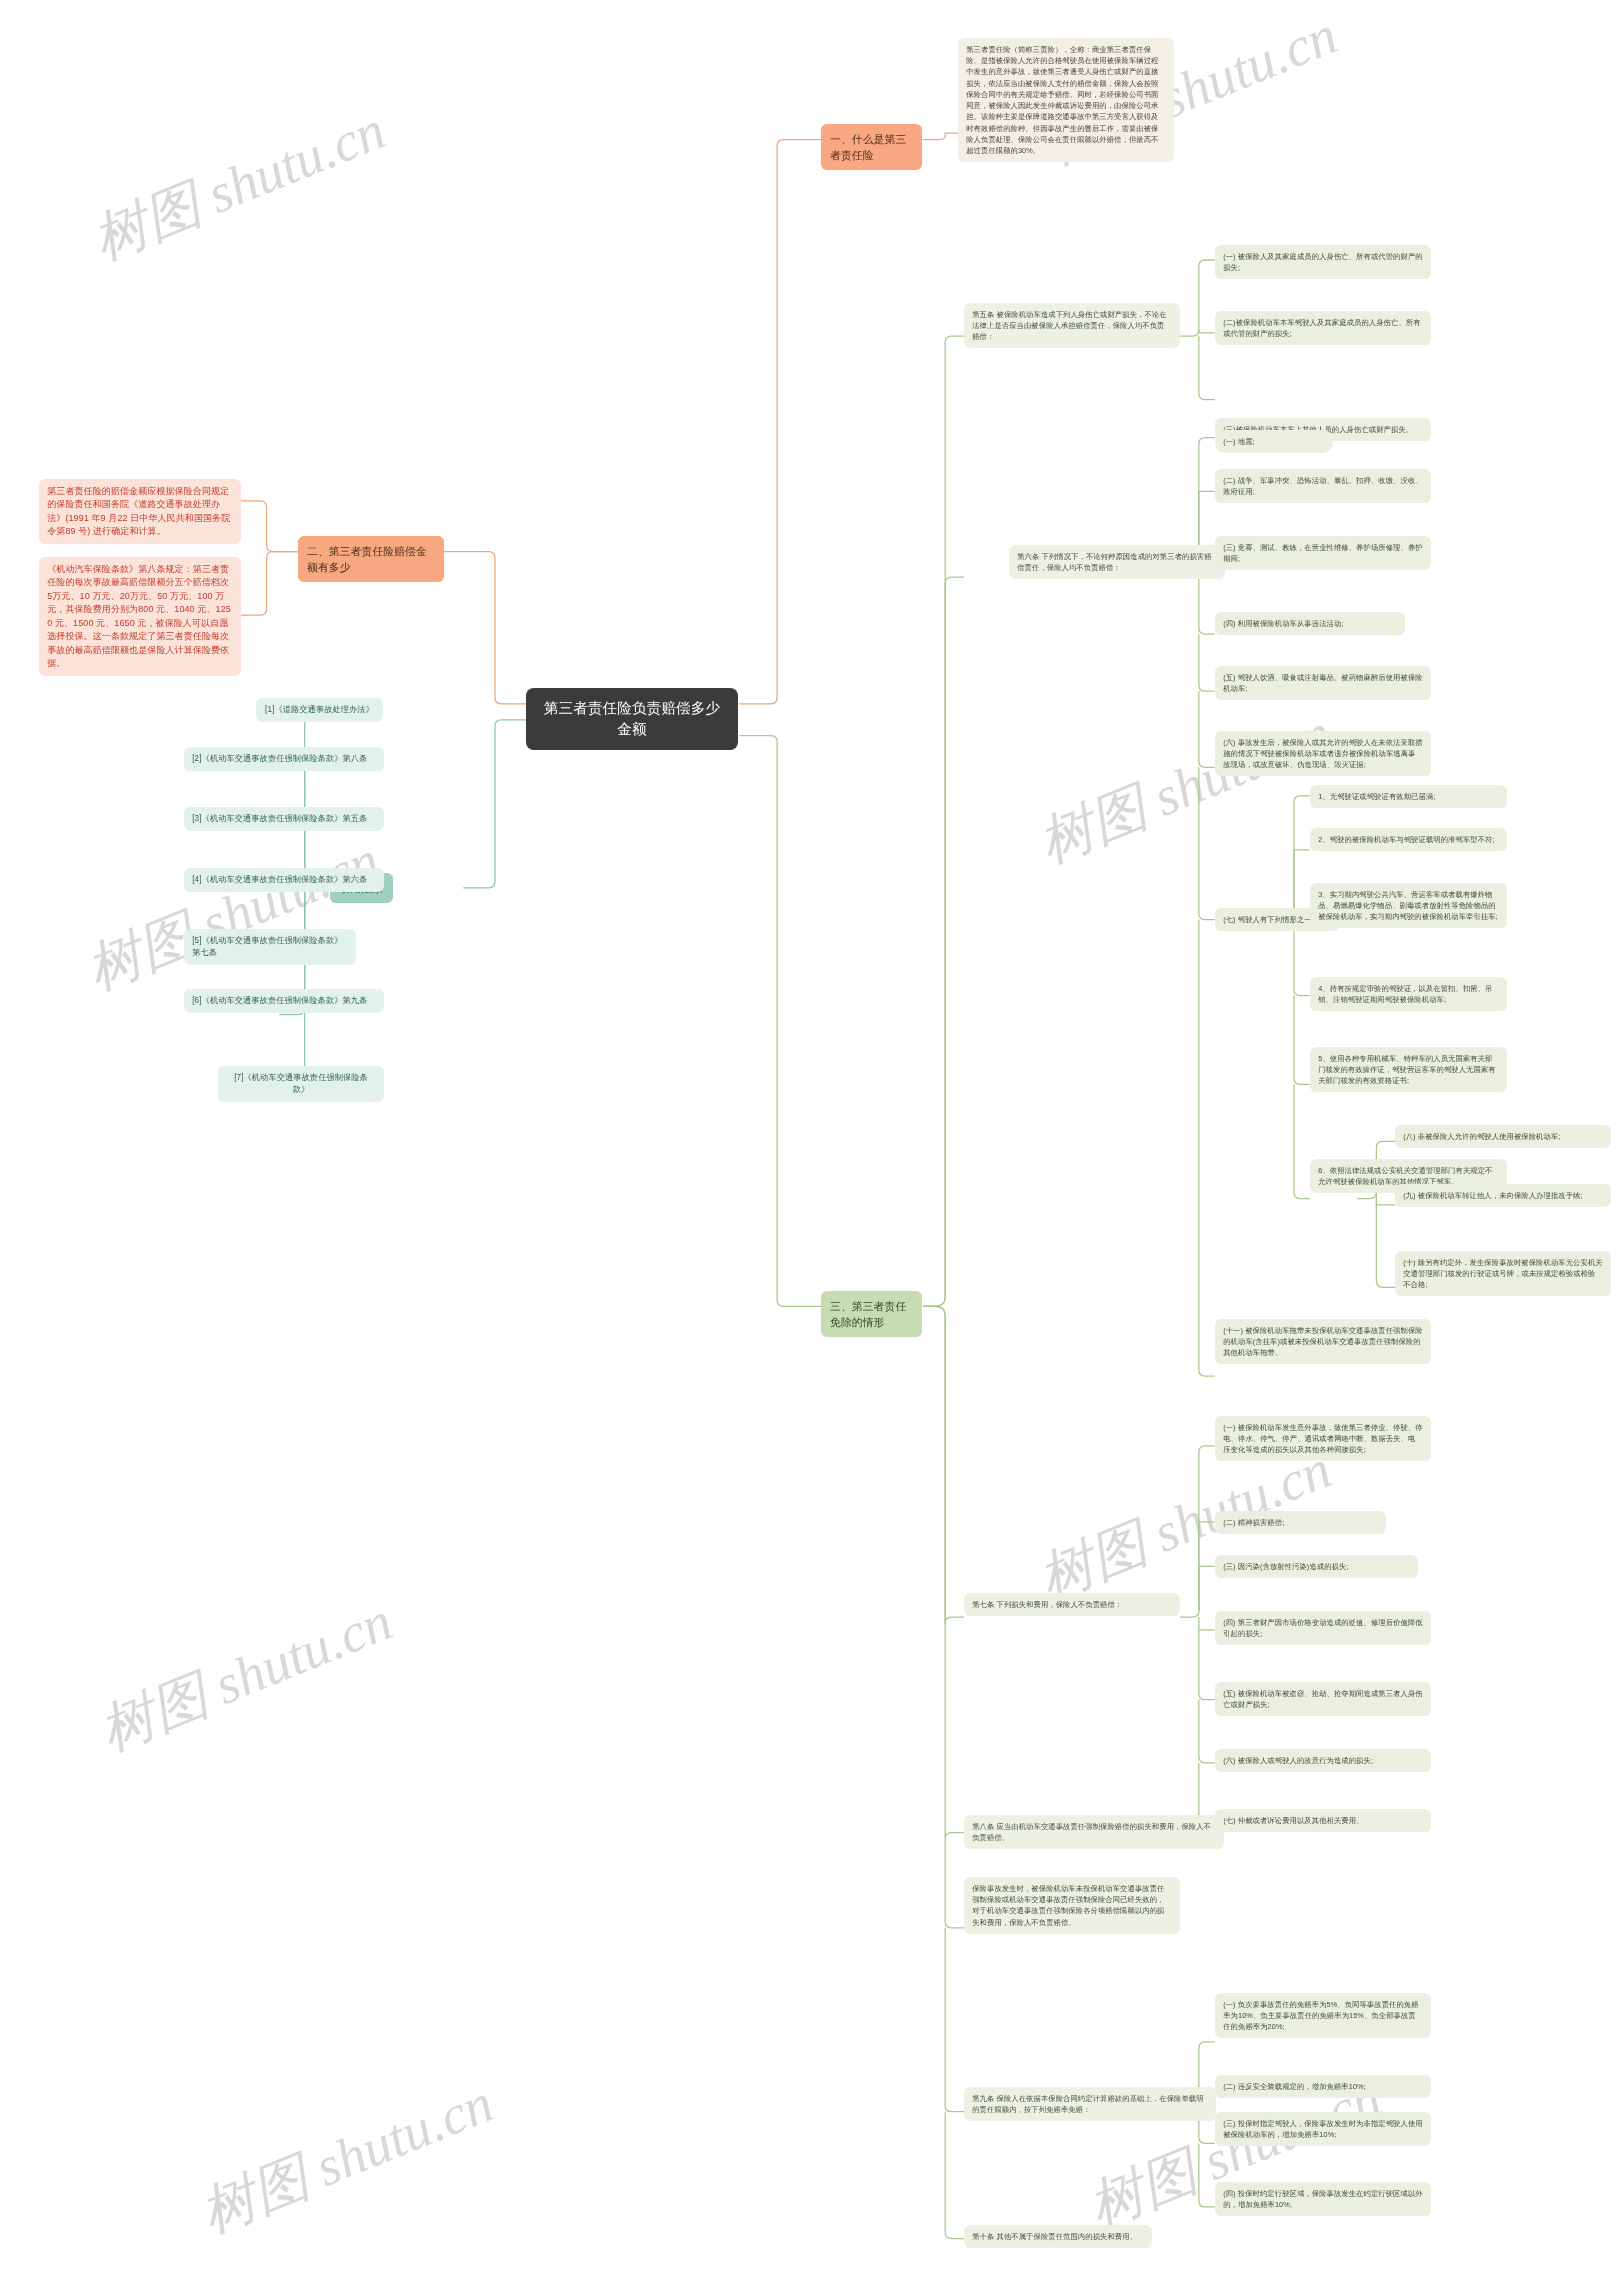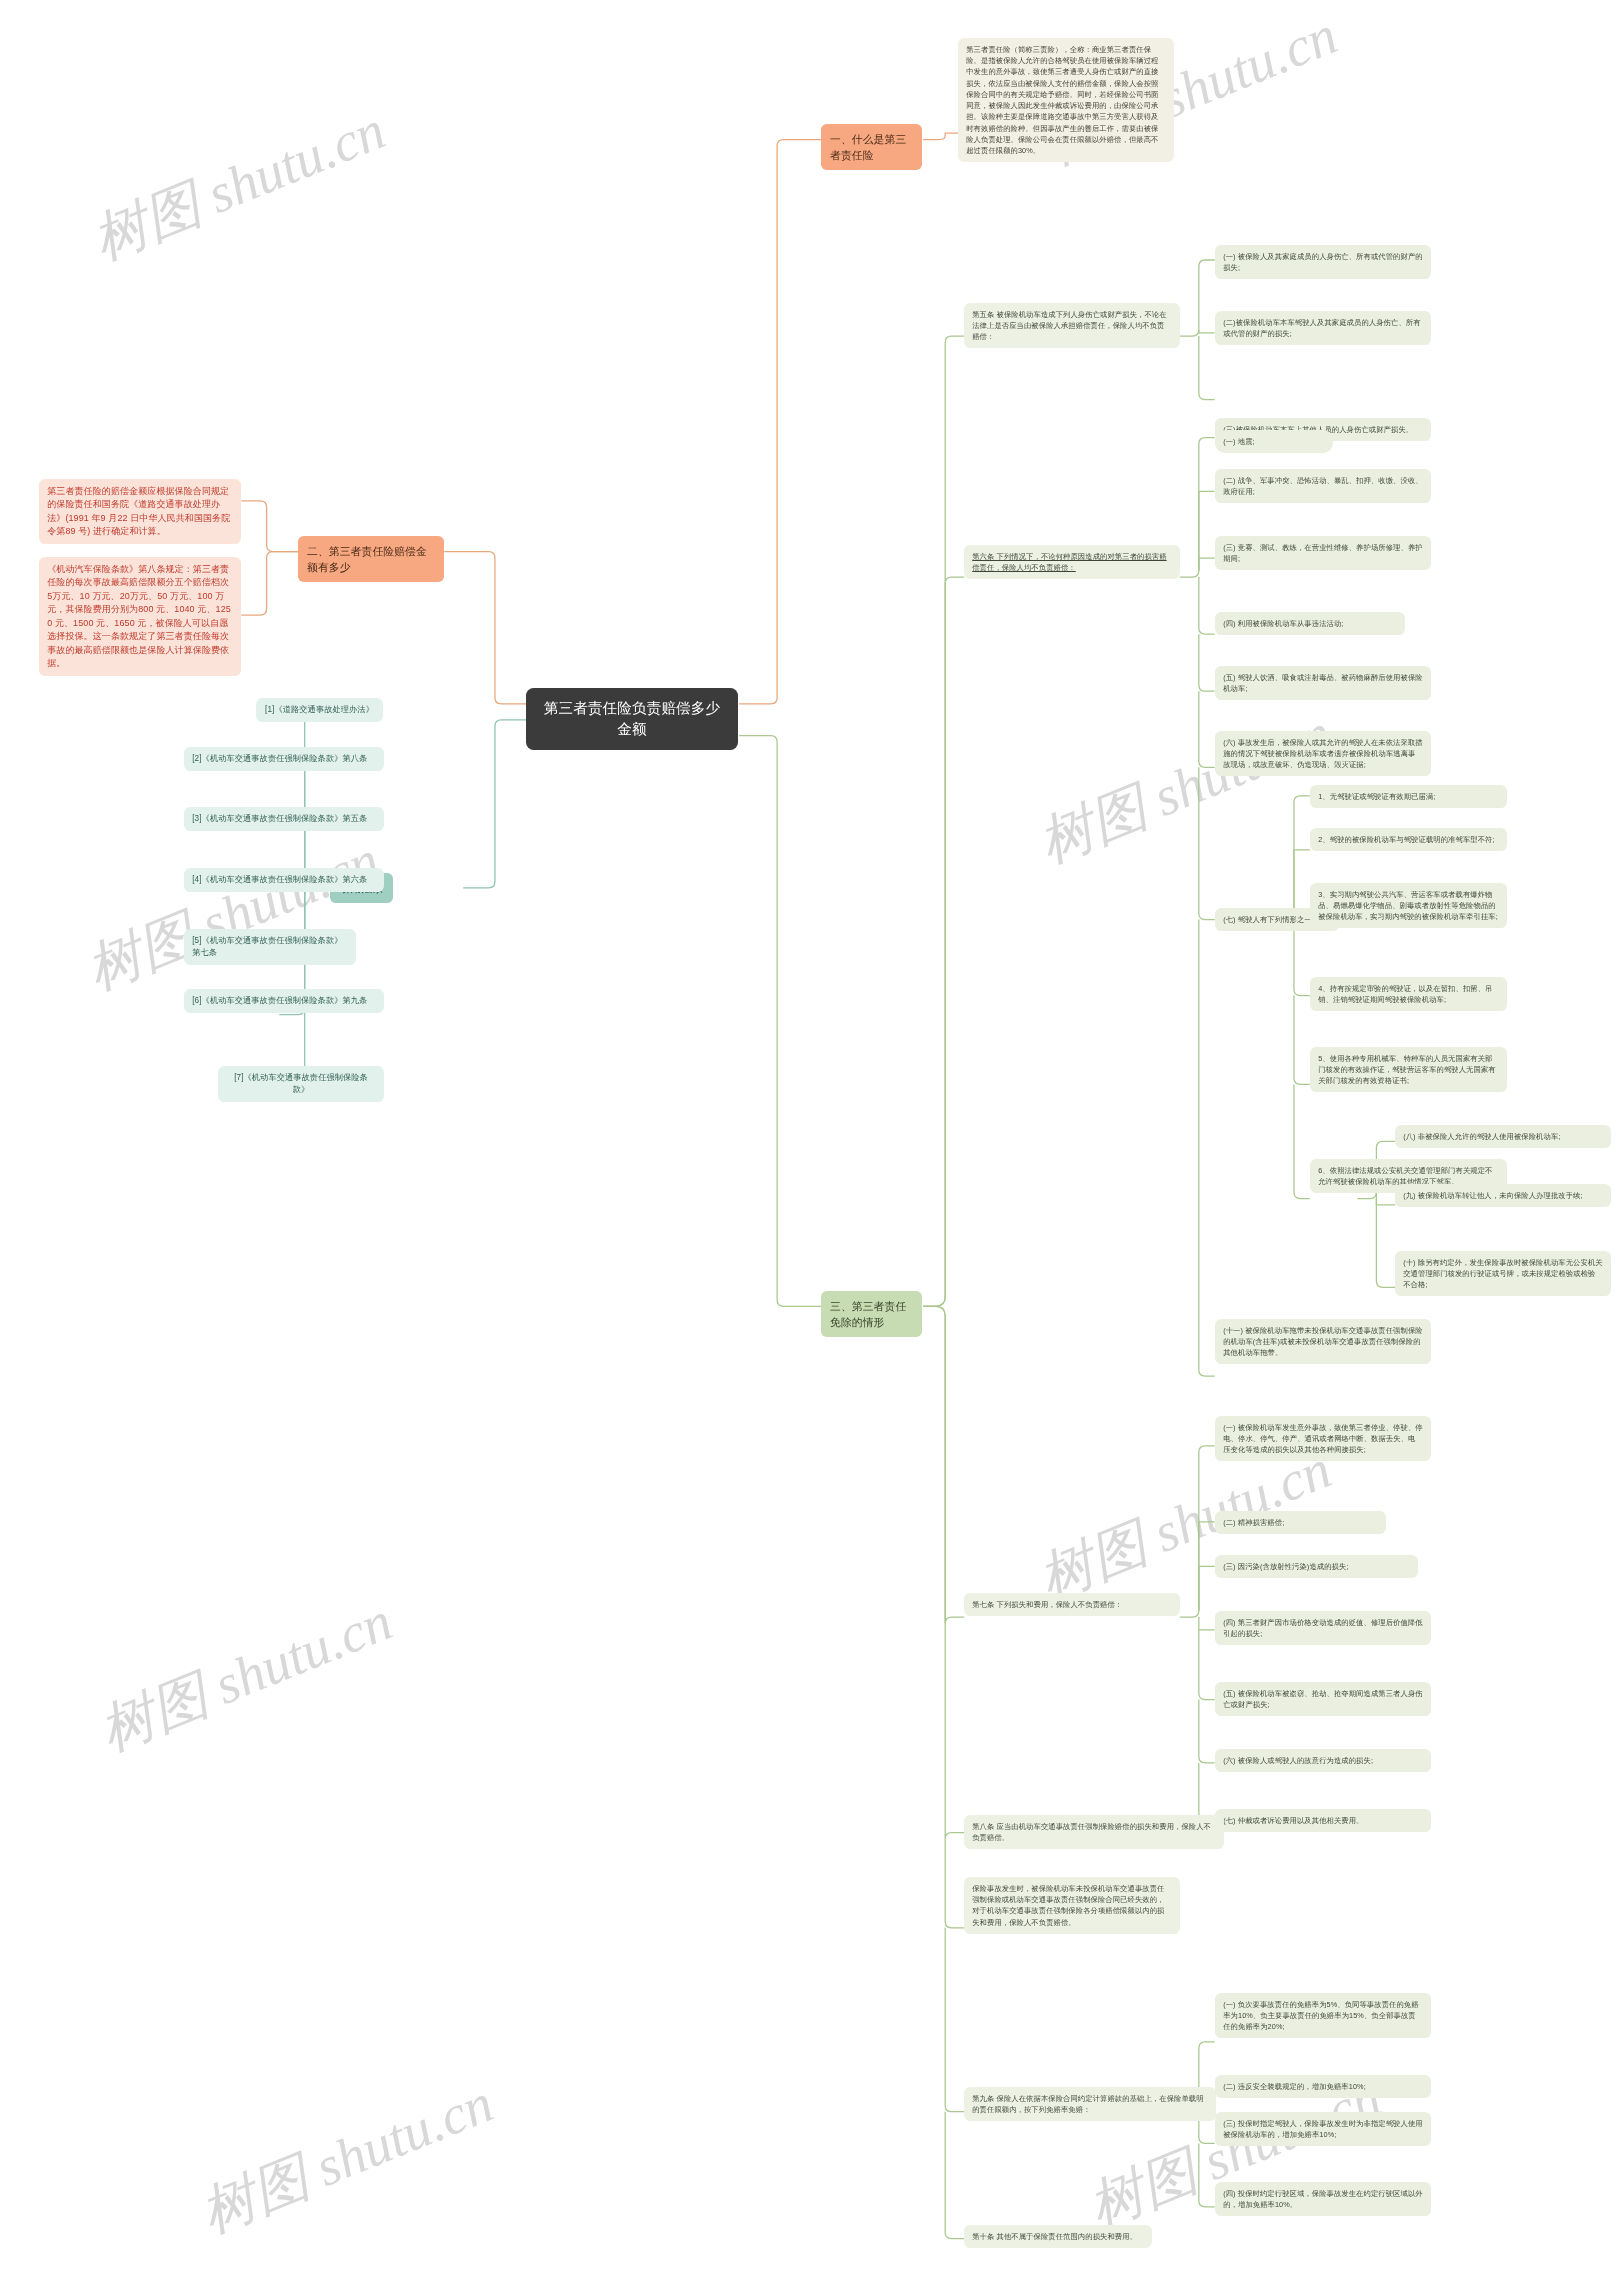--- a/index.html
+++ b/index.html
@@ -211,21 +211,21 @@
   <div class="node leaf-teal" style="left:184px; top:989px; width:200px;">[6]《机动车交通事故责任强制保险条款》第九条</div>
   <div class="node leaf-teal" style="left:218px; top:1066px; width:166px; text-align:center;">[7]《机动车交通事故责任强制保险条款》</div>
 
   <div class="node br-green" style="left:821px; top:1291px; width:101px;">三、第三者责任免除的情形</div>
 
   <div class="node leaf-green-l" style="left:964px; top:303px; width:216px;">第五条 被保险机动车造成下列人身伤亡或财产损失，不论在法律上是否应当由被保险人承担赔偿责任，保险人均不负责赔偿：</div>
   <div class="node leaf-green" style="left:1215px; top:245px; width:216px;">(一) 被保险人及其家庭成员的人身伤亡、所有或代管的财产的损失;</div>
   <div class="node leaf-green" style="left:1215px; top:311px; width:216px;">(二)被保险机动车本车驾驶人及其家庭成员的人身伤亡、所有或代管的财产的损失;</div>
   <div class="node leaf-green" style="left:1215px; top:386px; width:216px;margin-top:32px;">(三)被保险机动车本车上其他人员的人身伤亡或财产损失。</div>
 
-  <div class="node leaf-green-l" style="left:964px; top:545px; width:216px;text-decoration:underline;">第六条 下列情况下，不论何种原因造成的对第三者的损害赔偿责任，保险人均不负责赔偿：</div>
+  <div class="node leaf-green-l" style="left:1009px; top:545px; width:216px;">第六条 下列情况下，不论何种原因造成的对第三者的损害赔偿责任，保险人均不负责赔偿：</div>
   <div class="node leaf-green" style="left:1215px; top:430px; width:118px;border-radius:10px;">(一) 地震;</div>
   <div class="node leaf-green" style="left:1215px; top:469px; width:216px;">(二) 战争、军事冲突、恐怖活动、暴乱、扣押、收缴、没收、政府征用;</div>
   <div class="node leaf-green" style="left:1215px; top:536px; width:216px;">(三) 竞赛、测试、教练，在营业性维修、养护场所修理、养护期间;</div>
   <div class="node leaf-green" style="left:1215px; top:612px; width:190px;">(四) 利用被保险机动车从事违法活动;</div>
   <div class="node leaf-green" style="left:1215px; top:666px; width:216px;">(五) 驾驶人饮酒、吸食或注射毒品、被药物麻醉后使用被保险机动车;</div>
   <div class="node leaf-green" style="left:1215px; top:731px; width:216px;">(六) 事故发生后，被保险人或其允许的驾驶人在未依法采取措施的情况下驾驶被保险机动车或者遗弃被保险机动车逃离事故现场，或故意破坏、伪造现场、毁灭证据;</div>
 
   <div class="node leaf-green" style="left:1215px; top:908px; width:124px;">(七) 驾驶人有下列情形之一者：</div>
   <div class="node leaf-green" style="left:1310px; top:785px; width:197px;">1、无驾驶证或驾驶证有效期已届满;</div>
   <div class="node leaf-green" style="left:1310px; top:828px; width:197px;">2、驾驶的被保险机动车与驾驶证载明的准驾车型不符;</div>

